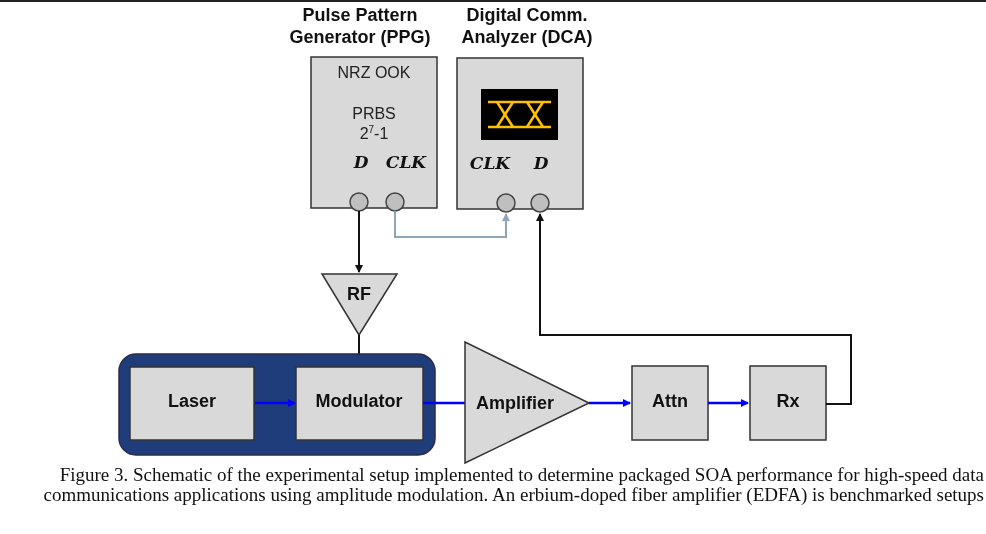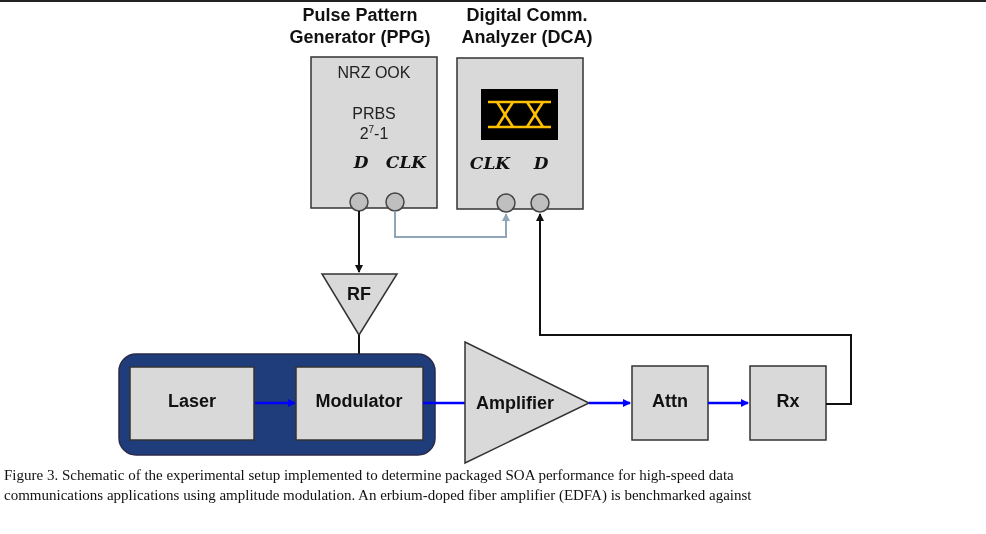--- a/index.html
+++ b/index.html
@@ -4,22 +4,23 @@
 <style>
   html, body { margin: 0; padding: 0; background: #ffffff; }
   body { width: 986px; height: 534px; position: relative; overflow: hidden; }
   .topbar { position: absolute; left: 0; top: 0; width: 986px; height: 2px; background: #222; }
   svg#diagram { position: absolute; left: 0; top: 0; }
   .lbl-bold { font-family: "Liberation Sans", sans-serif; font-weight: bold; fill: #111; }
   .lbl { font-family: "Liberation Sans", sans-serif; fill: #222; }
   .lbl-ital { font-family: "DejaVu Serif", serif; font-weight: bold; font-style: italic; fill: #111; }
   .caption {
     position: absolute; left: 4px; top: 465px; width: 980px;
-    font-family: "Liberation Serif", serif; font-size: 15px; line-height: 20px; color: #111;
+    font-family: "Liberation Serif", serif; font-size: 19px; line-height: 20px; color: #111;
     white-space: nowrap;
+    text-align: right;
   }
   .caption div { height: 20px; }
 </style>
 </head>
 <body>
 
 <div class="topbar"></div>
 
 <svg id="diagram" width="986" height="465" viewBox="0 0 986 465" xmlns="http://www.w3.org/2000/svg">
   <defs>
@@ -113,14 +114,14 @@
   <g>
     <rect x="750" y="366" width="76" height="74" fill="#d9d9d9" stroke="#333" stroke-width="1.5"></rect>
     <text class="lbl-bold" x="788" y="407" font-size="18" text-anchor="middle">Rx</text>
   </g>
 
   <path d="M826,404 L851,404 L851,335 L540,335 L540,214" fill="none" stroke="#111" stroke-width="2" marker-end="url(#arrBlack)"></path>
 </svg>
 
 <div class="caption">
   <div>Figure 3. Schematic of the experimental setup implemented to determine packaged SOA performance for high-speed data</div>
-  <div>communications applications using amplitude modulation.  An erbium-doped fiber amplifier (EDFA) is benchmarked against</div>
+  <div>communications applications using amplitude modulation.  An erbium-doped fiber amplifier (EDFA) is benchmarked setups</div>
 </div>
 
 </body></html>

